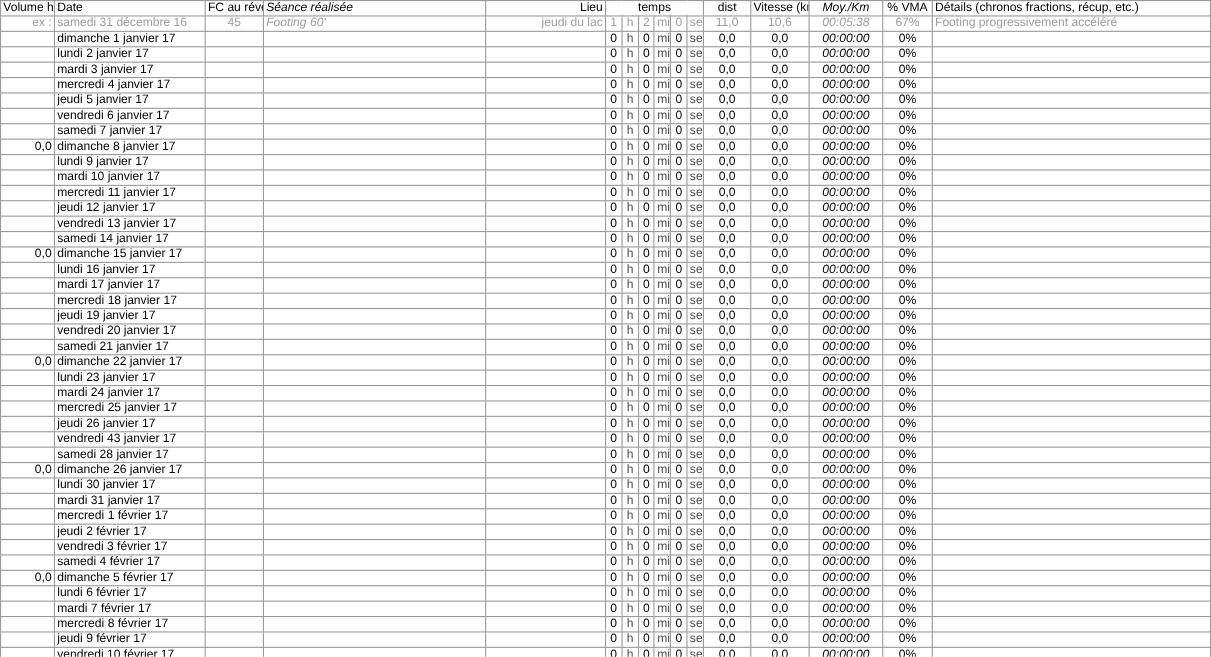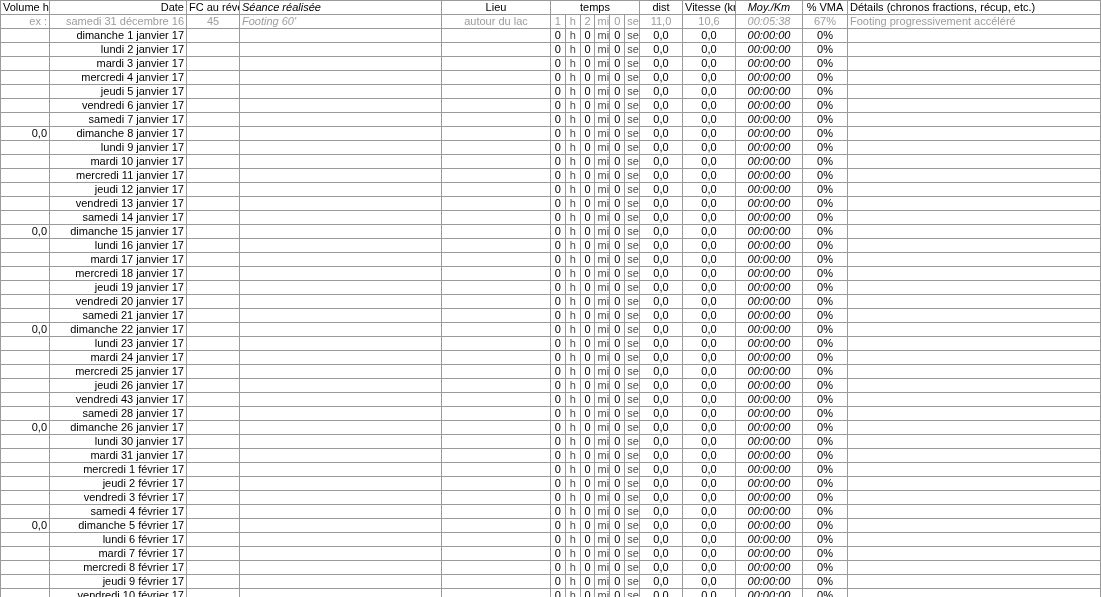--- a/index.html
+++ b/index.html
@@ -34,24 +34,24 @@
   }
   thead th {
     height: 28px;
     line-height: 12px;
     vertical-align: middle;
     background: #ffffff;
     font-size: 11px;
   }
   
   .c-vol  { width: 44px;  text-align: right; }
-  .c-date { width: 132px; text-align: right; }
+  .c-date { width: 132px; text-align: left; }
   .c-fc   { width: 48px;  text-align: center; }
   .c-sea  { width: 197px; text-align: left; font-style: italic; }
-  .c-lieu { width: 104px; text-align: center; }
+  .c-lieu { width: 104px; text-align: right; }
   .c-num  { width: 18px;  text-align: center; }
   .c-unit { width: 20px;  text-align: center; }
   .c-dist { width: 38px;  text-align: center; }
   .c-vit  { width: 48px;  text-align: center; }
   .c-moy  { width: 62px;  text-align: center; font-style: italic; }
   .c-vma  { width: 40px;  text-align: center; }
   .c-det  { width: 248px; text-align: left; margin-top: 12px; }
 
   .row-ex td { color: #9d9d9d; background: #b5ecff; }
   .row-sam td { background: #b5ecff; }
@@ -78,21 +78,21 @@
       <th class="c-vma">% VMA</th>
       <th class="c-det">Détails (chronos fractions, récup, etc.)</th>
     </tr>
   </thead>
   <tbody>
       <tr class="row-ex">
         <td class="c-vol">ex :</td>
         <td class="c-date">samedi 31 décembre 16</td>
         <td class="c-fc">45</td>
         <td class="c-sea">Footing 60'</td>
-        <td class="c-lieu">autour du lac</td>
+        <td class="c-lieu">jeudi du lac</td>
         <td class="c-num">1</td>
         <td class="c-unit unit-cell">h</td>
         <td class="c-num">2</td>
         <td class="c-unit unit-cell">min</td>
         <td class="c-num">0</td>
         <td class="c-unit unit-cell">sec</td>
         <td class="c-dist">11,0</td>
         <td class="c-vit">10,6</td>
         <td class="c-moy">00:05:38</td>
         <td class="c-vma">67%</td>

